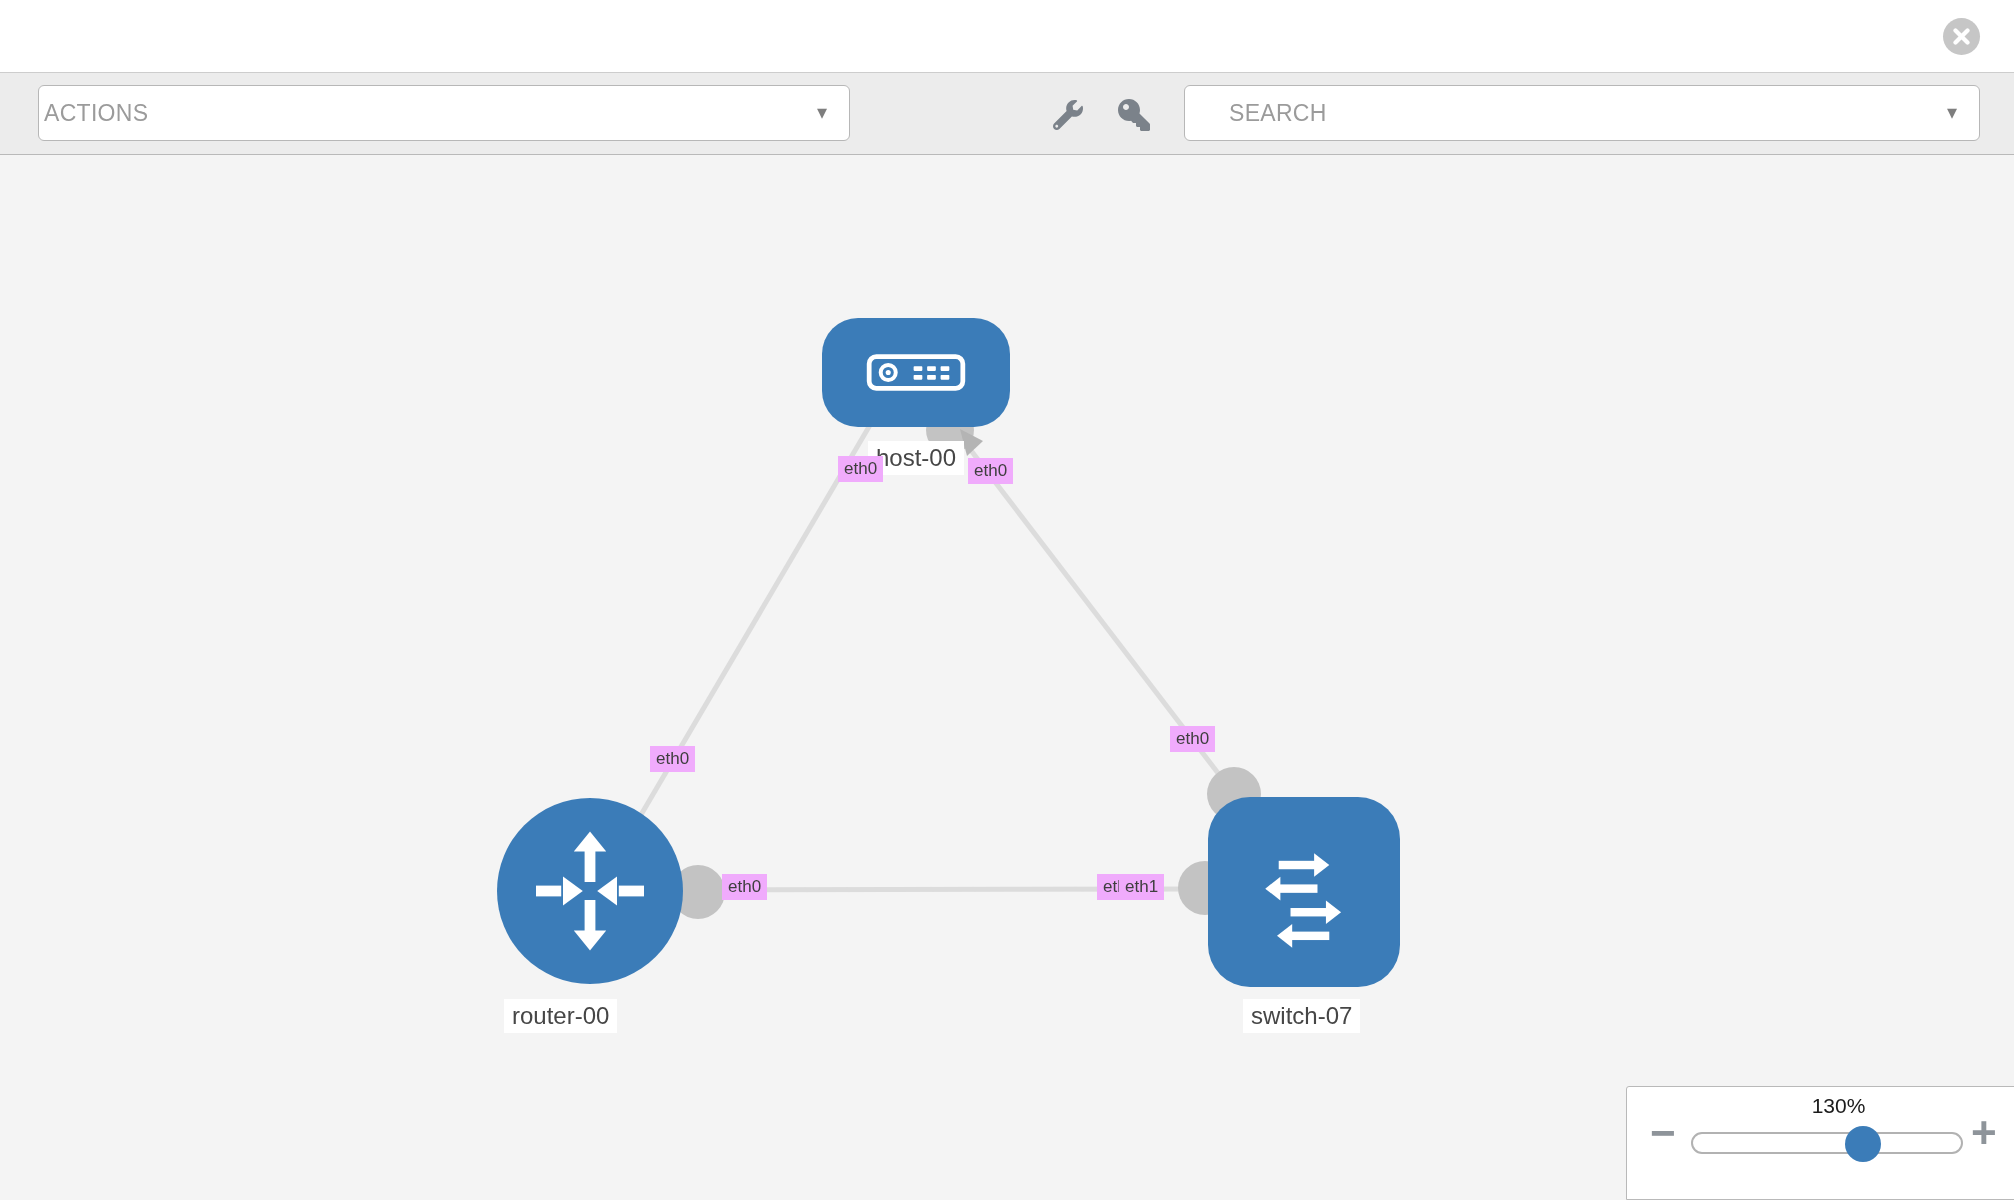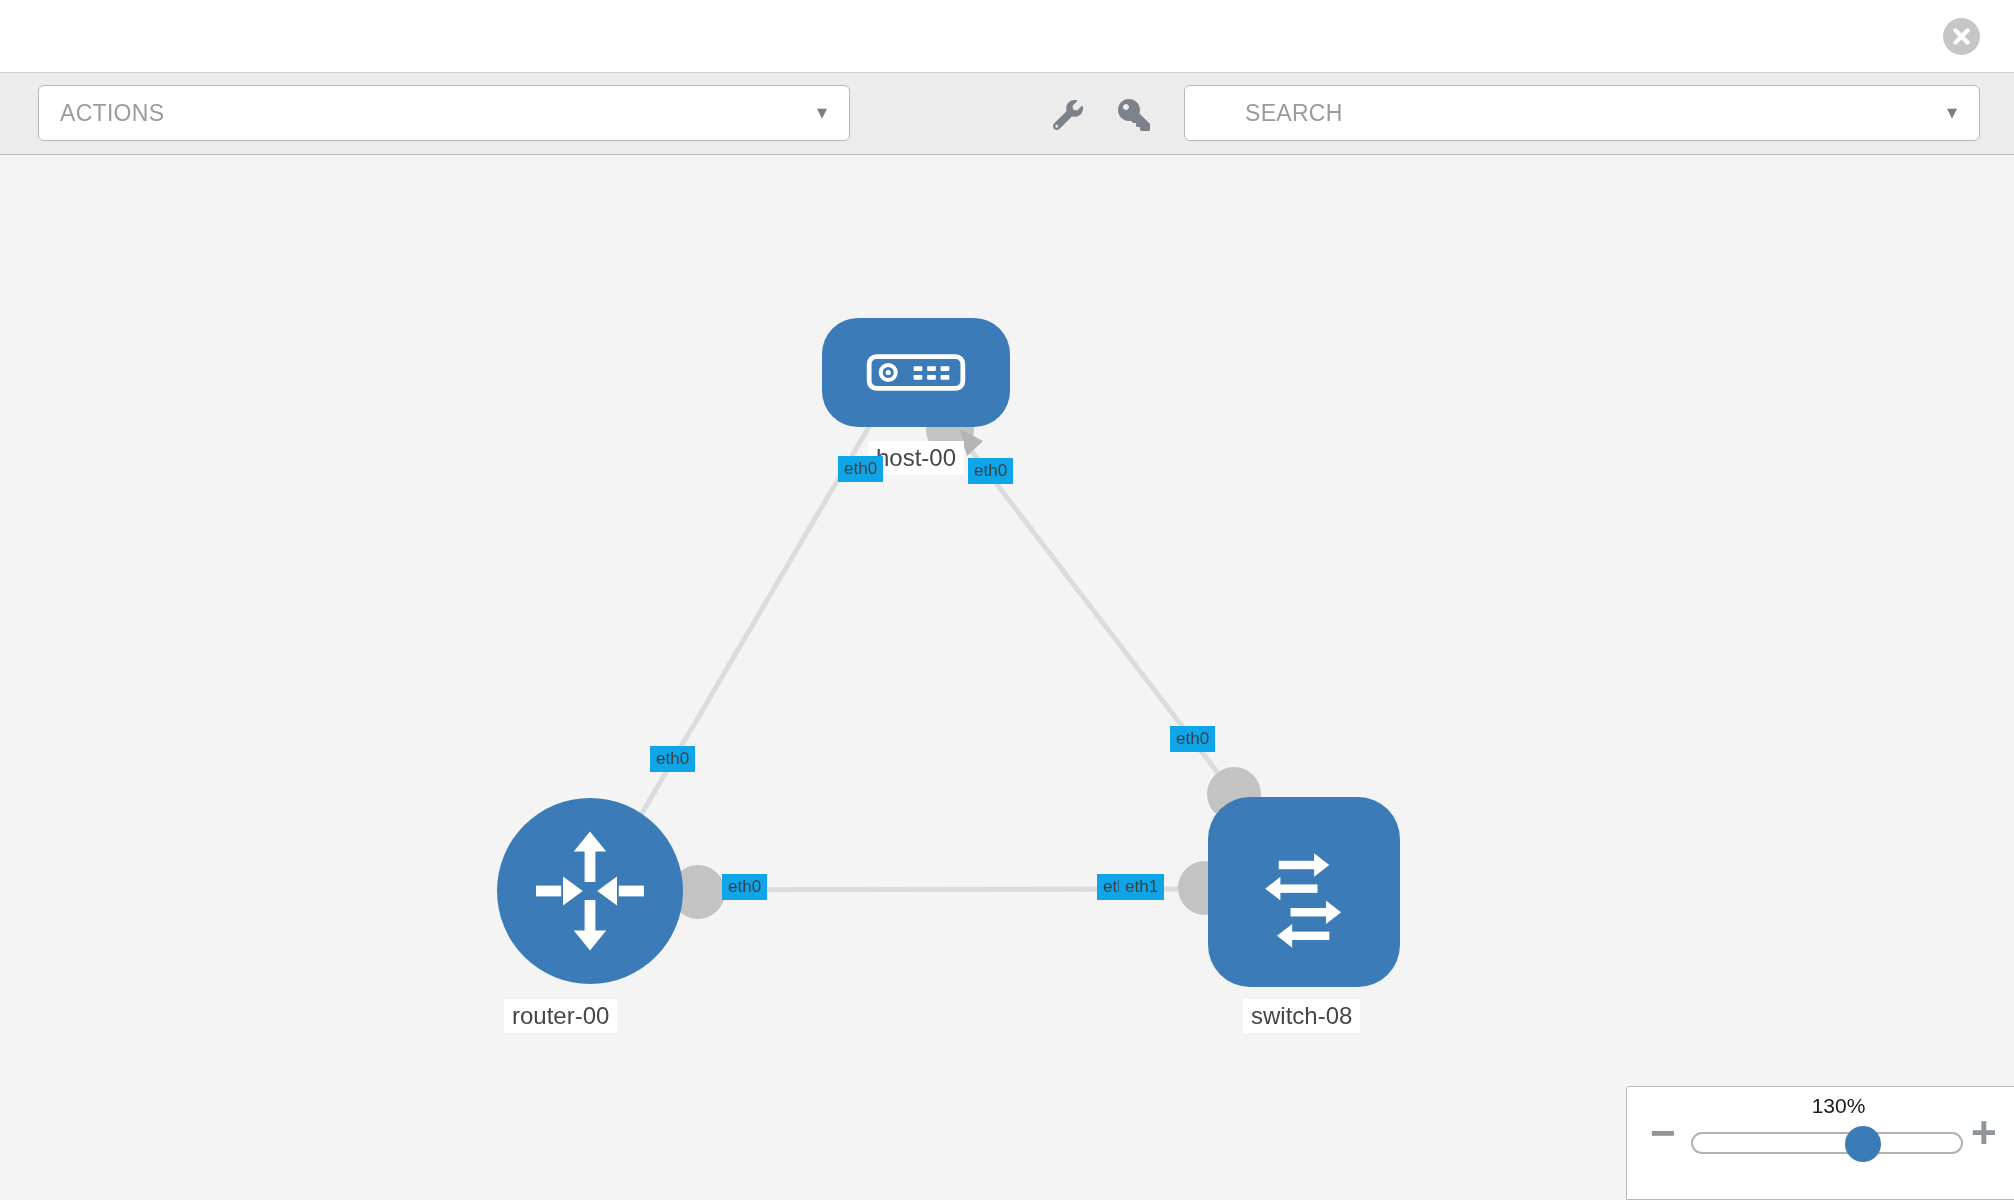--- a/index.html
+++ b/index.html
@@ -8,42 +8,42 @@
     font-family:"Liberation Sans","DejaVu Sans",sans-serif;
     background:#ffffff;
   }
   
   .header{position:absolute;left:0;top:0;width:2014px;height:72px;background:#ffffff;border-bottom:1px solid #cdcdcd;z-index:10;}
   .page-title{position:absolute;left:38px;top:13px;font-size:26px;font-weight:700;color:#4d4d4d;letter-spacing:-0.2px;}
   .close-btn{position:absolute;left:1943px;top:18px;width:37px;height:37px;border-radius:50%;background:#c6c6c6;display:flex;align-items:center;justify-content:center;cursor:pointer;}
   
   .toolbar{position:absolute;left:0;top:73px;width:2014px;height:81px;background:#ececec;border-bottom:1px solid #b9b9b9;z-index:10;}
   .dropdown{position:absolute;top:12px;height:56px;background:#ffffff;border:1px solid #b7b7b7;border-radius:6px;box-sizing:border-box;display:flex;align-items:center;cursor:pointer;}
-  .dropdown .dd-label{margin-left:21px;font-size:23px;color:#9b9b9b;letter-spacing:0.3px;}
+  .dropdown .dd-label{margin-left:5px;font-size:23px;color:#9b9b9b;letter-spacing:0.3px;}
   .dropdown .caret{position:absolute;right:22px;top:50%;transform:translateY(-54%);font-size:20px;color:#7e7e7e;}
   .dd-actions{left:38px;width:812px;}
   .dd-search{left:1184px;width:796px;padding-left:39px;}
   .tool-btn{position:absolute;top:22px;width:40px;height:40px;display:flex;align-items:center;justify-content:center;cursor:pointer;}
   .tool-btn svg{fill:#7b828a;}
   .btn-wrench{left:1048px;}
   .btn-key{left:1114px;}
   
   .canvas{position:absolute;left:0;top:155px;width:2014px;height:1045px;background:#f4f4f4;z-index:1;}
   .topology-svg{position:absolute;left:0;top:0;width:2014px;height:1200px;z-index:2;pointer-events:none;}
   
   .node{position:absolute;background:#3b7cb8;z-index:3;display:flex;align-items:center;justify-content:center;cursor:pointer;}
   .node-host{left:822px;top:318px;width:188px;height:109px;border-radius:36px;}
   .node-router{left:497px;top:798px;width:186px;height:186px;border-radius:50%;}
   .node-switch{left:1208px;top:797px;width:192px;height:190px;border-radius:42px;}
   
   .node-label{position:absolute;background:#ffffff;color:#464646;font-size:24px;padding:3px 8px;z-index:4;white-space:nowrap;}
   .lbl-host{left:868px;top:441px;}
   .lbl-router{left:504px;top:999px;}
   .lbl-switch{left:1243px;top:999px;}
-  .eth-label{position:absolute;background:#0ea5e9;color:#3e3e3e;font-size:17px;padding:3px 6px;z-index:4;white-space:nowrap;}
+  .eth-label{position:absolute;background:#f0abfc;color:#3e3e3e;font-size:17px;padding:3px 6px;z-index:4;white-space:nowrap;}
   .eth-1{left:838px;top:456px;}
   .eth-2{left:968px;top:458px;}
   .eth-3{left:650px;top:746px;}
   .eth-4{left:1170px;top:726px;}
   .eth-5{left:722px;top:874px;}
   .eth-6{left:1097px;top:874px;z-index:4;}
   .eth-7{left:1119px;top:874px;z-index:5;text-align:center;}
   
   .zoom-panel{position:absolute;left:1626px;top:1086px;width:425px;height:114px;background:#ffffff;border:1px solid #b9b9b9;border-radius:3px 0 0 0;box-sizing:border-box;z-index:6;}
   .zoom-level{position:absolute;left:0;right:0;top:7px;text-align:center;font-size:21px;color:#1b1b1b;}
@@ -142,21 +142,21 @@
     <polygon points="24,66 42,52 42,80" fill="#ffffff"></polygon>
     <rect x="54" y="89" width="46" height="10" fill="#ffffff"></rect>
     <polygon points="114,94 96,80 96,108" fill="#ffffff"></polygon>
     <rect x="54" y="117" width="46" height="10" fill="#ffffff"></rect>
     <polygon points="38,122 56,108 56,136" fill="#ffffff"></polygon>
   </svg>
 </div>
 
 <div class="node-label lbl-host">host-00</div>
 <div class="node-label lbl-router">router-00</div>
-<div class="node-label lbl-switch">switch-08</div>
+<div class="node-label lbl-switch">switch-07</div>
 
 <div class="eth-label eth-1">eth0</div>
 <div class="eth-label eth-2">eth0</div>
 <div class="eth-label eth-3">eth0</div>
 <div class="eth-label eth-4">eth0</div>
 <div class="eth-label eth-5">eth0</div>
 <div class="eth-label eth-6">eth0</div>
 <div class="eth-label eth-7">eth1</div>
 
 <div class="zoom-panel">

